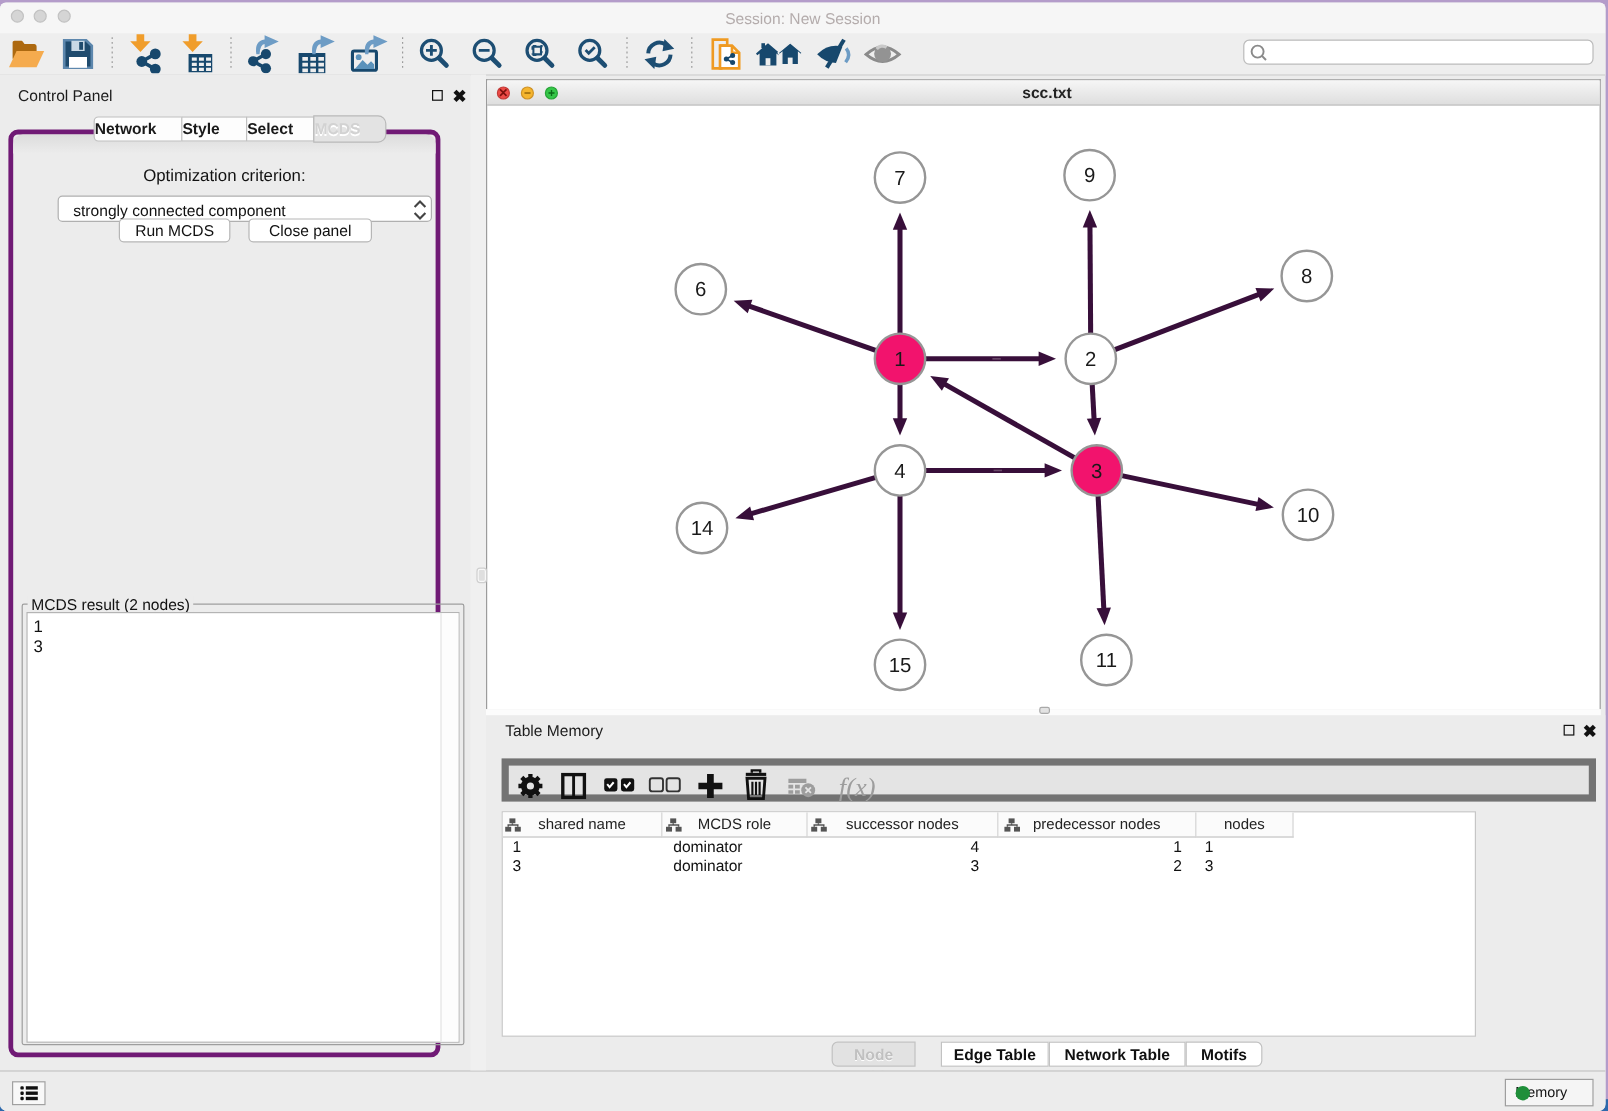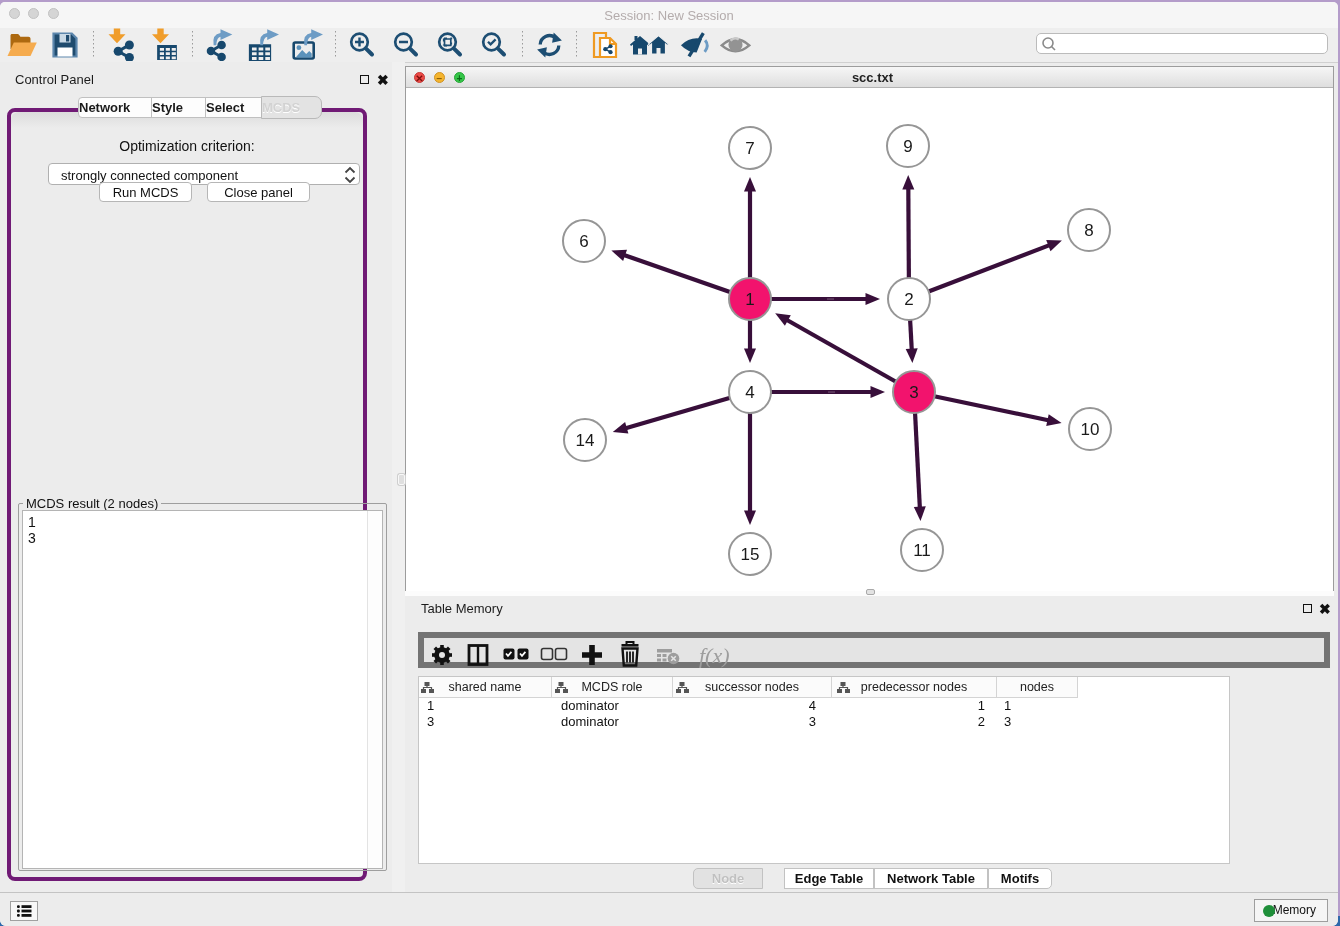--- a/index.html
+++ b/index.html
@@ -40,21 +40,21 @@
 #tpanel { position:absolute; left:406px; top:594px; width:932px; height:296px; background:#ececec; }
 #ttoolbar { position:absolute; left:12px; top:36px; width:912px; height:36px; background:#e4e4e4; border:6px solid #737373; }
 #ttable { position:absolute; left:12px; top:80px; width:812px; height:188px; background:#fff; border:1px solid #c6c6c6; }
 .th { position:absolute; top:0; height:21px; border-right:1px solid #d4d4d4; border-bottom:1px solid #d4d4d4; font-size:12.5px; color:#222; text-align:center; line-height:21px; }
 #thead { position:absolute; left:0; top:0; background:#fbfbfb; border-bottom:1px solid #d4d4d4; width:659px; }
 .td { position:absolute; font-size:13px; color:#111; line-height:16px; }
 .btab { position:absolute; top:272px; height:21px; background:#fff; border:1px solid #c2c2c2; font-size:13px; font-weight:bold; color:#111; text-align:center; line-height:19px; }
 
 #statusbar { position:absolute; left:0; top:890px; width:100%; height:34px; background:#ececec; border-top:1px solid #c3c3c3; }
 #listbtn { position:absolute; left:10px; top:8px; width:28px; height:20px; background:#f8f8f8; border:1px solid #a0a0a0; }
-#membtn { position:absolute; left:1254px; top:6px; width:74px; height:23px; background:#f5f5f5; border:1px solid #9e9e9e; font-size:12px; color:#111; text-align:right; line-height:21px; padding-right:11px; }
+#membtn { position:absolute; left:1254px; top:6px; width:74px; height:23px; background:#f5f5f5; border:1px solid #9e9e9e; font-size:12px; color:#111; text-align:right; line-height:21px; padding-right:21px; }
 #membtn .dot { position:absolute; left:8px; top:5px; width:12px; height:12px; border-radius:50%; background:#1f8f3a; }
 </style>
 </head>
 <body>
 <div style="position:absolute; left:0; top:914px; width:16px; height:12px; background:#2d68ab;"></div>
 <div style="position:absolute; left:1328px; top:916px; width:12px; height:10px; background:#2d68ab;"></div>
 <div id="win">
   <div id="titlebar">
     <div class="tl" style="left:9px;"></div>
     <div class="tl" style="left:28px;"></div>

